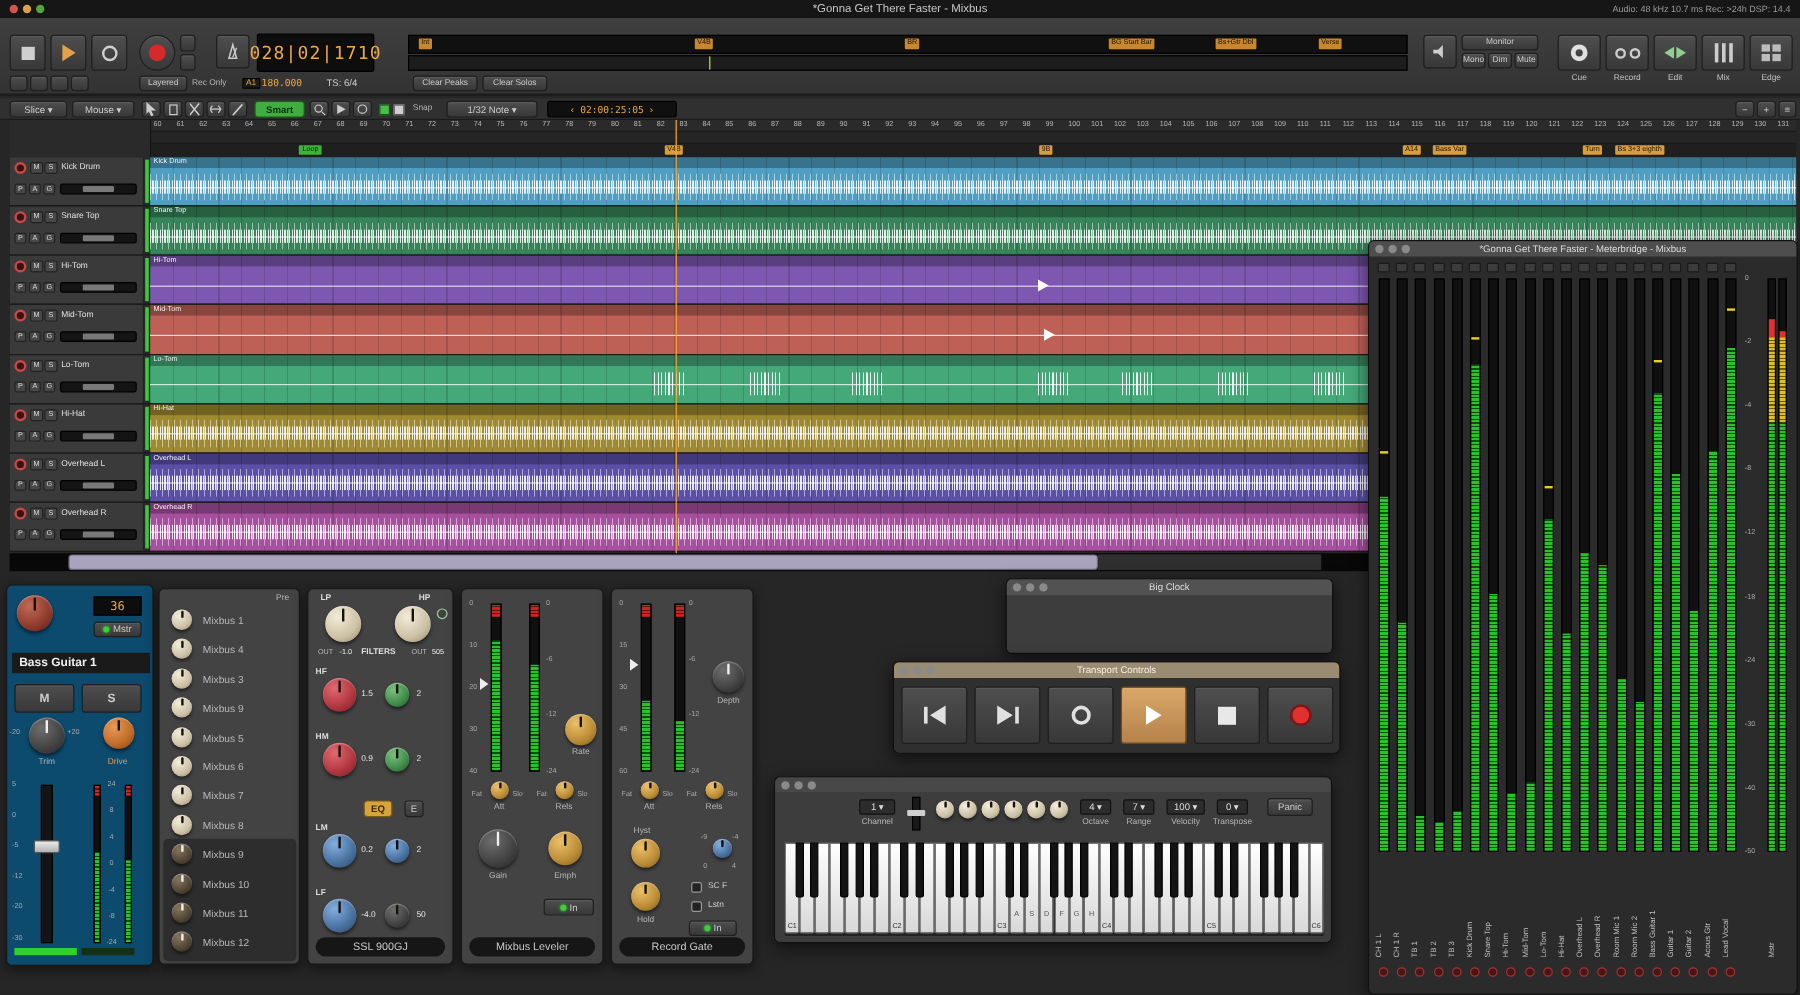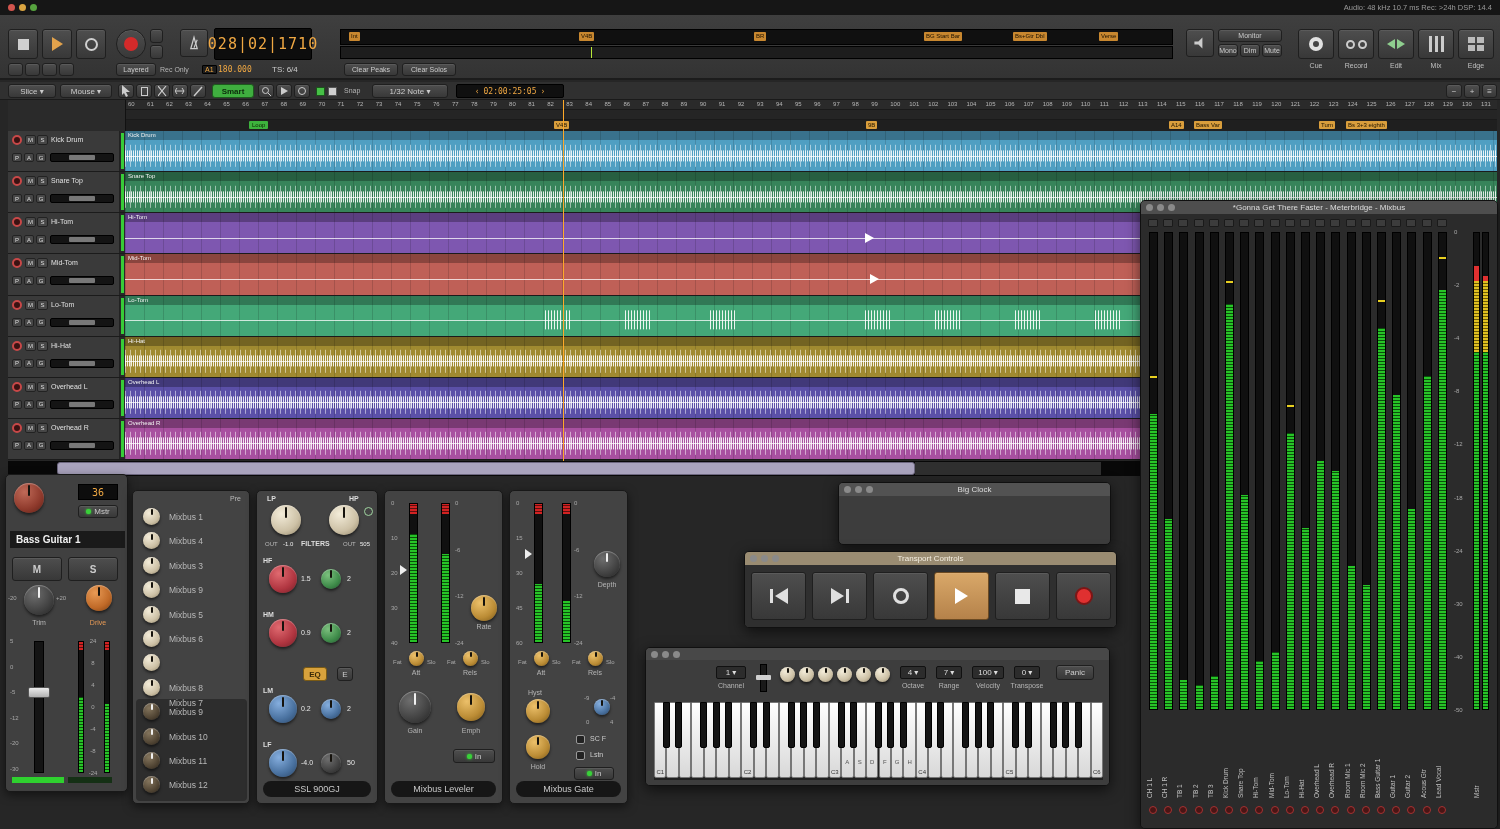--- a/index.html
+++ b/index.html
@@ -129,20 +129,21 @@
 <body>
 
 <div id="app">
 
   <div id="titlebar">
     <div class="traffic">
       <i class="t-red"></i>
       <i class="t-yel"></i>
       <i class="t-grn"></i>
     </div>
+    <div id="tb-title">*Gonna Get There Faster - Mixbus</div>
     <div id="tb-status">Audio: 48 kHz 10.7 ms    Rec: &gt;24h    DSP: 14.4</div>
   </div>
 
   <div id="toolbar">
     <div class="btn bigbtn" style="left:8px">
         <span style="width:11px;height:11px;background:#cfcfcf;display:block"></span>
       </div>
     <div class="btn bigbtn" style="left:42px">
         <span style="width:0;height:0;border-top:7px solid transparent;border-bottom:7px solid transparent;border-left:11px solid #e2a24c;display:block"></span>
       </div>
@@ -588,21 +589,21 @@
         </div>
       </div>
     </div>
   <div id="playhead"></div>
 
   <div id="scrollbar">
     <div id="scroll-rest"></div>
     <div id="scroll-thumb"></div>
   </div>
 
-  <div class="panel" style="left:5px;top:474px;width:123px;height:318px;background:#404040">
+  <div class="panel" style="left:5px;top:487px;width:123px;height:318px;background:#0c4a6e">
     <div class="knob k-maroon" style="left:8px;top:8px;width:30px;height:30px"></div>
     <div class="mono amber f10" style="position:absolute;left:72px;top:9px;width:40px;height:16px;background:#0d0d0d;border:1px solid #000;display:flex;align-items:center;justify-content:center">36</div>
     <div class="btn f8" style="position:absolute;left:72px;top:30px;width:40px;height:13px;gap:3px">
         <i class="led" style="width:5px;height:5px"></i>
         <span>Mstr</span>
       </div>
     <div style="position:absolute;left:4px;top:56px;width:115px;height:17px;background:#1a1a1a;display:flex;align-items:center;padding-left:6px;font-size:10px;font-weight:bold;color:#f0f0f0">Bass Guitar 1</div>
     <div class="btn f10" style="position:absolute;left:6px;top:82px;width:50px;height:24px;font-weight:bold">M</div>
     <div class="btn f10" style="position:absolute;left:62px;top:82px;width:50px;height:24px;font-weight:bold">S</div>
     <div class="f6" style="position:absolute;left:2px;top:120px;color:#aaa">-20</div>
@@ -652,21 +653,21 @@
         <div class="slabel" style="left: 36px; top: 45.4px;">Mixbus 4</div>
         <div class="knob k-cream" style="left: 10px; top: 65.8px; width: 17px; height: 17px;"></div>
         <div class="slabel" style="left: 36px; top: 69.8px;">Mixbus 3</div>
         <div class="knob k-cream" style="left: 10px; top: 90.2px; width: 17px; height: 17px;"></div>
         <div class="slabel" style="left: 36px; top: 94.2px;">Mixbus 9</div>
         <div class="knob k-cream" style="left: 10px; top: 114.6px; width: 17px; height: 17px;"></div>
         <div class="slabel" style="left: 36px; top: 118.6px;">Mixbus 5</div>
         <div class="knob k-cream" style="left: 10px; top: 139px; width: 17px; height: 17px;"></div>
         <div class="slabel" style="left: 36px; top: 143px;">Mixbus 6</div>
         <div class="knob k-cream" style="left: 10px; top: 163.4px; width: 17px; height: 17px;"></div>
-        <div class="slabel" style="left: 36px; top: 167.4px; margin-top: 40px;">Mixbus 7</div>
+        <div class="slabel" style="left: 36px; top: 167.4px;">Mixbus 7</div>
         <div class="knob k-cream" style="left: 10px; top: 187.8px; width: 17px; height: 17px;"></div>
         <div class="slabel" style="left: 36px; top: 191.8px;">Mixbus 8</div>
         <div class="knob k-bronze kp-light" style="left: 10px; top: 212.2px; width: 17px; height: 17px;"></div>
         <div class="slabel" style="left: 36px; top: 216.2px;">Mixbus 9</div>
         <div class="knob k-bronze kp-light" style="left: 10px; top: 236.6px; width: 17px; height: 17px;"></div>
         <div class="slabel" style="left: 36px; top: 240.6px;">Mixbus 10</div>
         <div class="knob k-bronze kp-light" style="left: 10px; top: 261px; width: 17px; height: 17px;"></div>
         <div class="slabel" style="left: 36px; top: 265px;">Mixbus 11</div>
         <div class="knob k-bronze kp-light" style="left: 10px; top: 285.4px; width: 17px; height: 17px;"></div>
         <div class="slabel" style="left: 36px; top: 289.4px;">Mixbus 12</div>
@@ -798,21 +799,21 @@
     <div class="chk" style="left:66px;top:244px"></div>
     <div class="f7" style="position:absolute;left:80px;top:244px;color:#ccc">SC F</div>
     <div class="chk" style="left:66px;top:260px"></div>
     <div class="f7" style="position:absolute;left:80px;top:260px;color:#ccc">Lstn</div>
     <div class="knob k-gold" style="left:16px;top:244px;width:24px;height:24px"></div>
     <div class="lblc f7" style="left:12px;top:272px;width:32px">Hold</div>
     <div class="btn f8" style="position:absolute;left:64px;top:276px;width:40px;height:13px;gap:3px">
         <i class="led" style="width:5px;height:5px"></i>
         <span>In</span>
       </div>
-    <div class="ptitle">Mixbus Gate</div>
+    <div class="ptitle">Record Gate</div>
   </div>
 
   <div class="pw" style="left:838px;top:482px;width:273px;height:63px;z-index:30">
     <div class="winbar">
       <div class="traffic">
           <i class="t-grey"></i>
           <i class="t-grey"></i>
           <i class="t-grey"></i>
         </div>
       <div class="wintitle">Big Clock</div>

